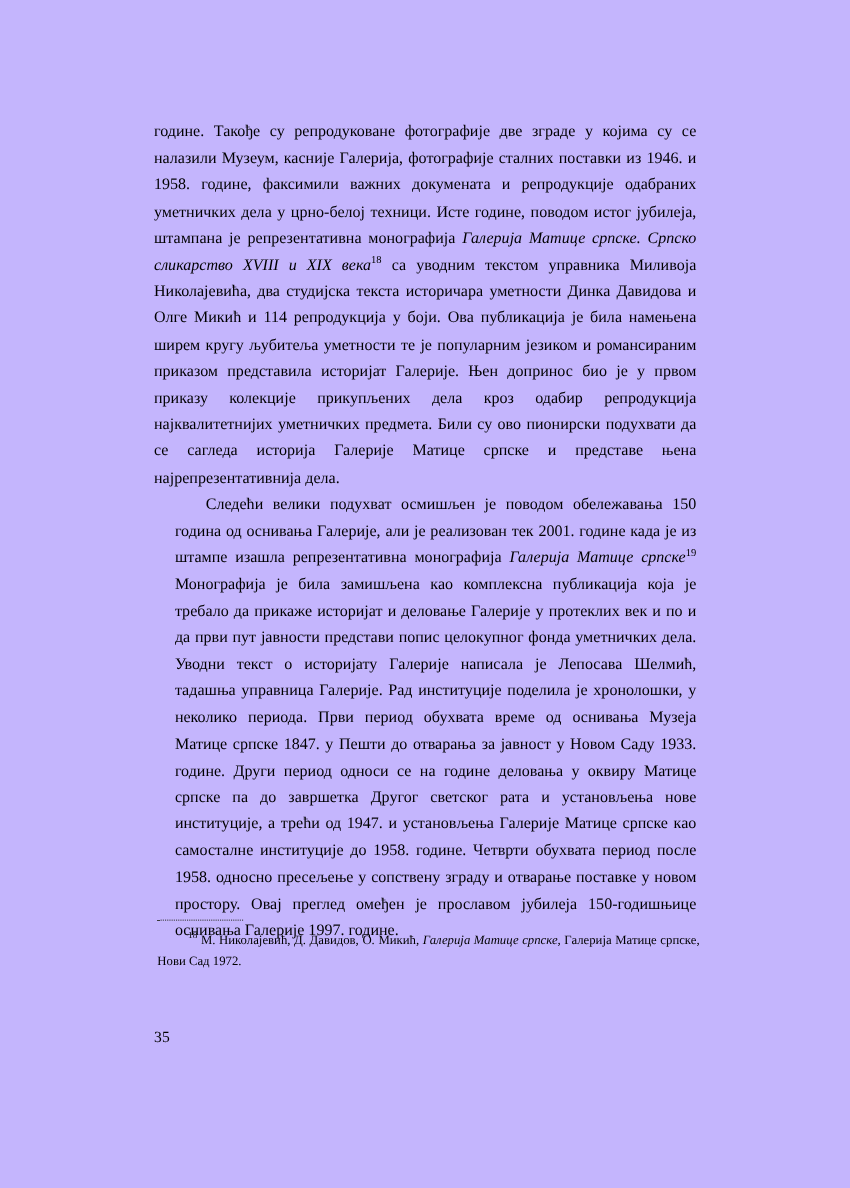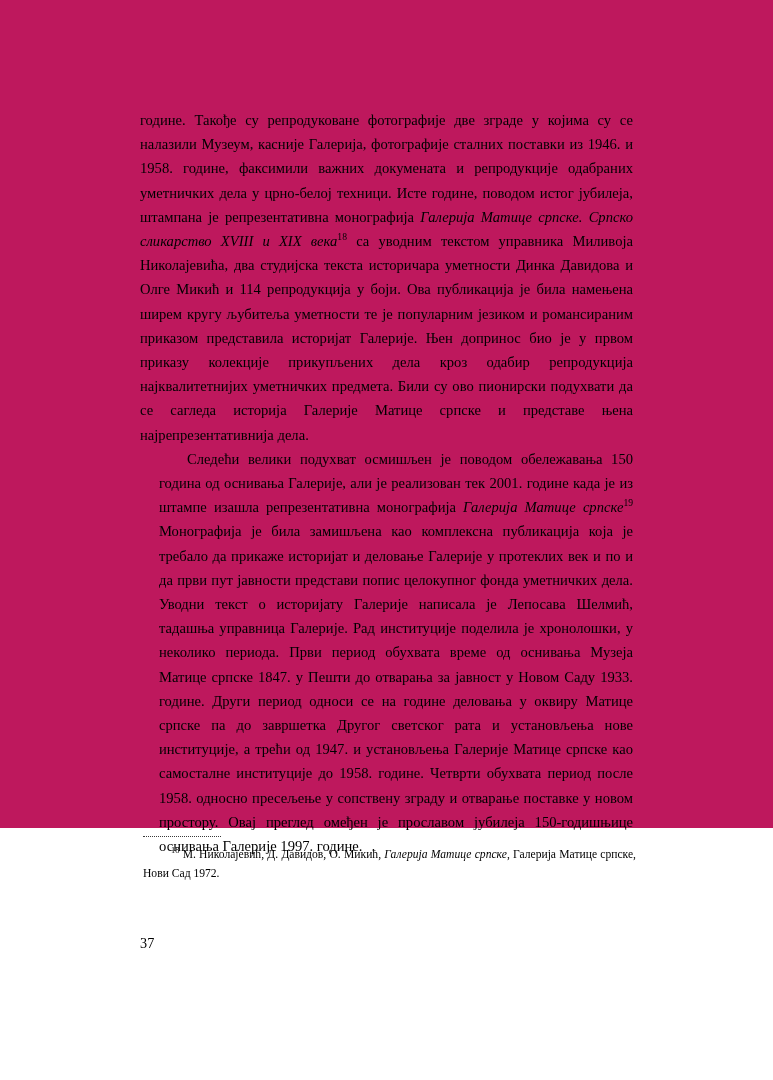--- a/index.html
+++ b/index.html
@@ -12,22 +12,22 @@
     height: 1080px;
     position: relative;
     font-family: "Liberation Serif", serif;
     color: #000000;
     overflow: hidden;
   }
   .page {
     position: absolute;
     left: 0; top: 0;
     width: 773px;
-    height: 828px;
-    background: #be185d;
+    height: 1080px;
+    background: #c4b5fd;
     text-decoration: underline;
   }
   .body-block {
     position: absolute;
     left: 140px;
     top: 108px;
     width: 493px;
   }
   p.para {
     margin: 0;
@@ -93,15 +93,15 @@
   <div class="body-block">
     <p class="para">године. Такође су репродуковане фотографије две зграде у којима су се налазили Музеум, касније Галерија, фотографије сталних поставки из 1946. и 1958. године, факсимили важних докумената и репродукције одабраних уметничких дела у црно-белој техници. Исте године, поводом истог јубилеја, штампана је репрезентативна монографија <span class="ital">Галерија Матице српске. Српско сликарство XVIII и XIX века</span><sup class="fn">18</sup> са уводним текстом управника Миливоја Николајевића, два студијска текста историчара уметности Динка Давидова и Олге Микић и 114 репродукција у боји. Ова публикација је била намењена ширем кругу љубитеља уметности те је популарним језиком и романсираним приказом представила историјат Галерије. Њен допринос био је у првом приказу колекције прикупљених дела кроз одабир репродукција најквалитетнијих уметничких предмета. Били су ово пионирски подухвати да се сагледа историја Галерије Матице српске и представе њена најрепрезентативнија дела.</p>
     <p class="para indent">Следећи велики подухват осмишљен је поводом обележавања 150 година од оснивања Галерије, али је реализован тек 2001. године када је из штампе изашла репрезентативна монографија <span class="ital">Галерија Матице српске</span><sup class="fn">19</sup> Монографија је била замишљена као комплексна публикација која је требало да прикаже историјат и деловање Галерије у протеклих век и по и да први пут јавности представи попис целокупног фонда уметничких дела. Уводни текст о историјату Галерије написала је Лепосава Шелмић, тадашња управница Галерије. Рад институције поделила је хронолошки, у неколико периода. Први период обухвата време од оснивања Музеја Матице српске 1847. у Пешти до отварања за јавност у Новом Саду 1933. године. Други период односи се на године деловања у оквиру Матице српске па до завршетка Другог светског рата и установљења нове институције, а трећи од 1947. и установљења Галерије Матице српске као самосталне институције до 1958. године. Четврти обухвата период после 1958. односно пресељење у сопствену зграду и отварање поставке у новом простору. Овај преглед омеђен је прославом јубилеја 150-годишњице оснивања Галерије 1997. године.</p>
   </div>
 
   <div class="footnote-zone">
     <div class="fn-rule"></div>
     <p class="footnote"><span class="fn-indent"></span><sup>18</sup> М. Николајевић, Д. Давидов, О. Микић, <span class="ital">Галерија Матице српске</span>, Галерија Матице српске, Нови Сад 1972.</p>
   </div>
 
-  <div class="page-number">37</div>
+  <div class="page-number">35</div>
 
 </div>
 
 </body></html>

